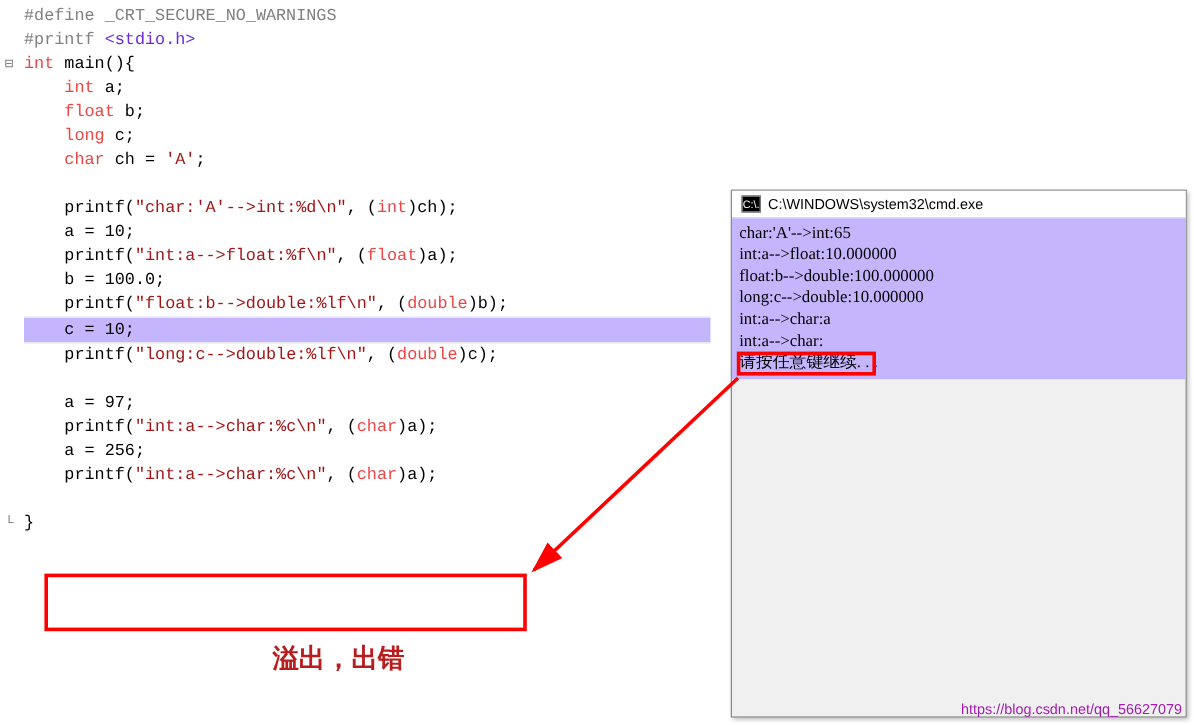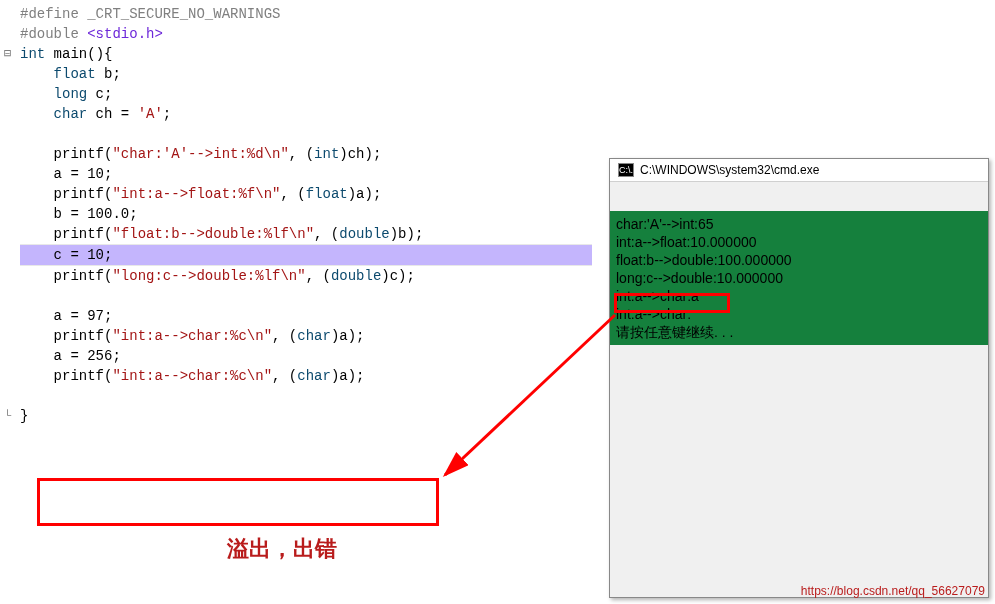--- a/index.html
+++ b/index.html
@@ -16,21 +16,21 @@
       position: absolute;
       left: 0;
       top: 0;
       width: 600px;
       padding: 4px 8px 4px 20px;
       line-height: 20px;
       background: #fff;
     }
     .code-line { white-space: pre; }
     .preprocessor { color: #808080; }
-    .keyword { color: #0c4a6e; text-align: center; }
+    .keyword { color: #ef4444; text-align: center; }
     .string { color: #a31515; }
     .charlit { color: #a31515; }
     .anglebr { color: #6d28d9; }
     .collapse-marker {
       position: absolute;
       left: 4px;
       color: #808080;
       font-size: 12px;
     }
     .highlighted-line {
@@ -97,45 +97,45 @@
       background: #000;
       color: #fff;
       font-size: 9px;
       display: inline-flex;
       align-items: center;
       justify-content: center;
       margin-right: 6px;
       border: 1px solid #888;
     }
     .console-body {
-      background: #15803d;
+      background: #c4b5fd;
       padding: 4px 6px;
-      font-family: Liberation Sans, sans-serif;
+      font-family: Liberation Serif, serif;
       font-size: 14px;
       line-height: 18px;
       color: #000;
       white-space: pre;
-      margin-top: 29px;
     }
     .watermark {
       position: absolute;
       right: 10px;
       bottom: 6px;
-      color: #b91c1c;
+      color: #a21caf;
       font-size: 12px;
       font-family: Arial, sans-serif;
     }
   </style>
 </head>
 <body>
 
 <div class="code-editor">
   <div class="code-line"><span class="preprocessor">#define _CRT_SECURE_NO_WARNINGS</span></div>
-  <div class="code-line"><span class="preprocessor">#double </span><span class="anglebr">&lt;stdio.h&gt;</span></div>
+  <div class="code-line"><span class="preprocessor">#printf </span><span class="anglebr">&lt;stdio.h&gt;</span></div>
   <div class="code-line"><span class="collapse-marker">⊟</span><span class="keyword">int</span><span> main(){</span></div>
+  <div class="code-line">    <span class="keyword">int</span><span> a;</span></div>
   <div class="code-line">    <span class="keyword">float</span><span> b;</span></div>
   <div class="code-line">    <span class="keyword">long</span><span> c;</span></div>
   <div class="code-line">    <span class="keyword">char</span><span> ch = </span><span class="charlit">'A'</span><span>;</span></div>
   <div class="code-line">&nbsp;</div>
   <div class="code-line">    <span>printf(</span><span class="string">"char:'A'--&gt;int:%d\n"</span><span>, (</span><span class="keyword">int</span><span>)ch);</span></div>
   <div class="code-line">    a = 10;</div>
   <div class="code-line">    <span>printf(</span><span class="string">"int:a--&gt;float:%f\n"</span><span>, (</span><span class="keyword">float</span><span>)a);</span></div>
   <div class="code-line">    b = 100.0;</div>
   <div class="code-line">    <span>printf(</span><span class="string">"float:b--&gt;double:%lf\n"</span><span>, (</span><span class="keyword">double</span><span>)b);</span></div>
   <div class="code-line highlighted-line">    c = 10;</div>

